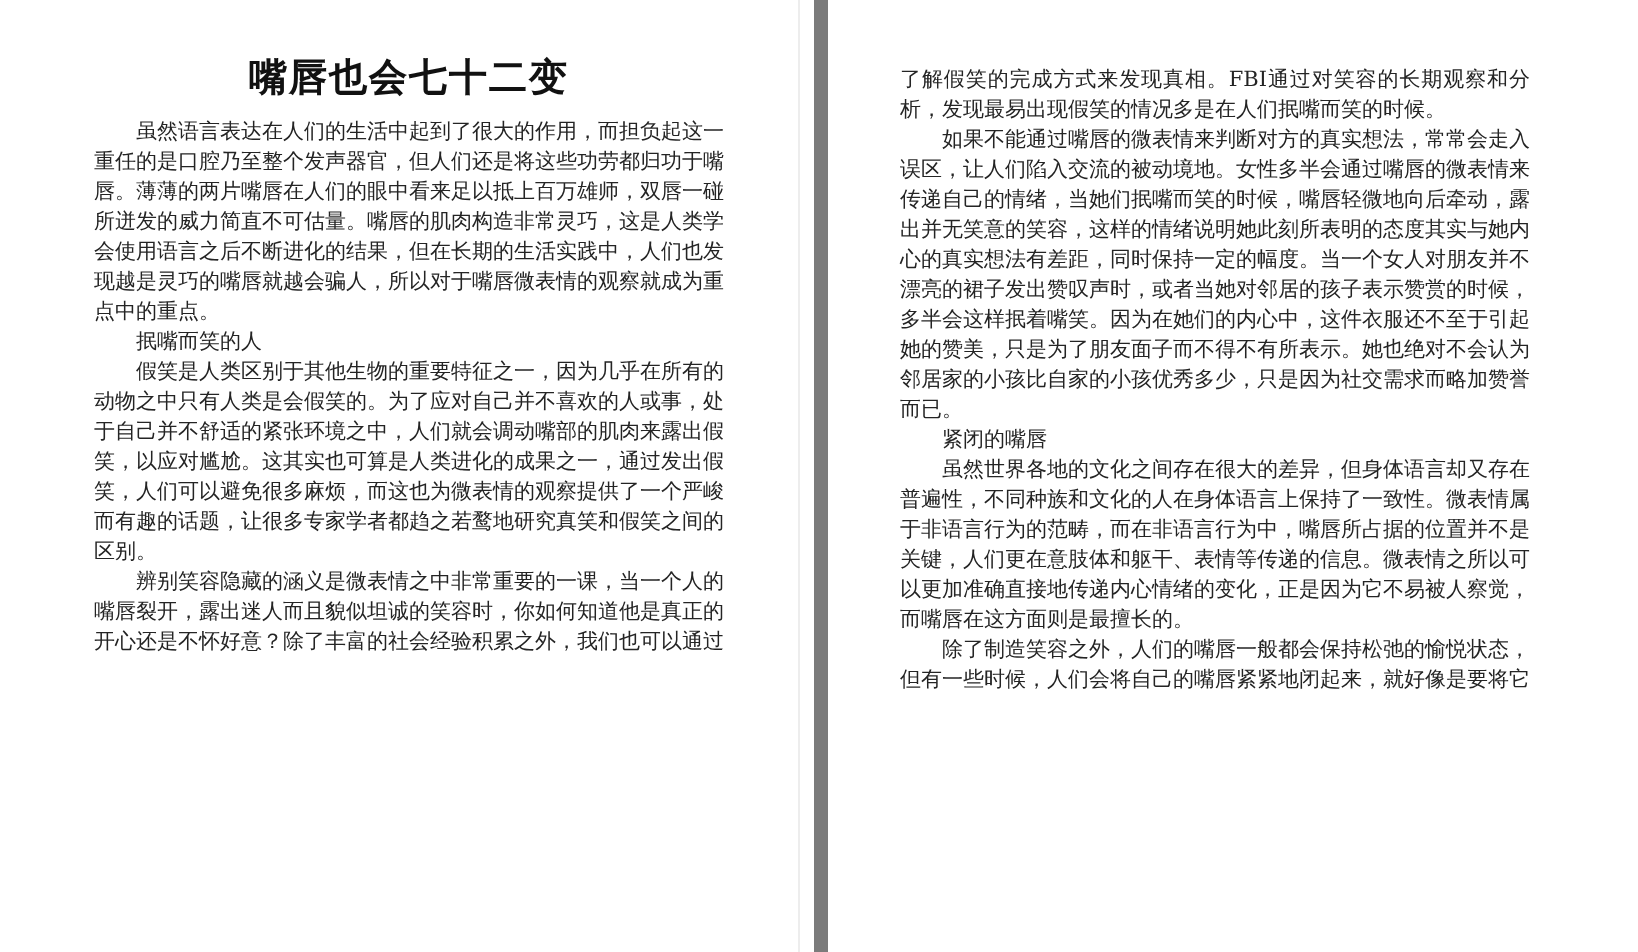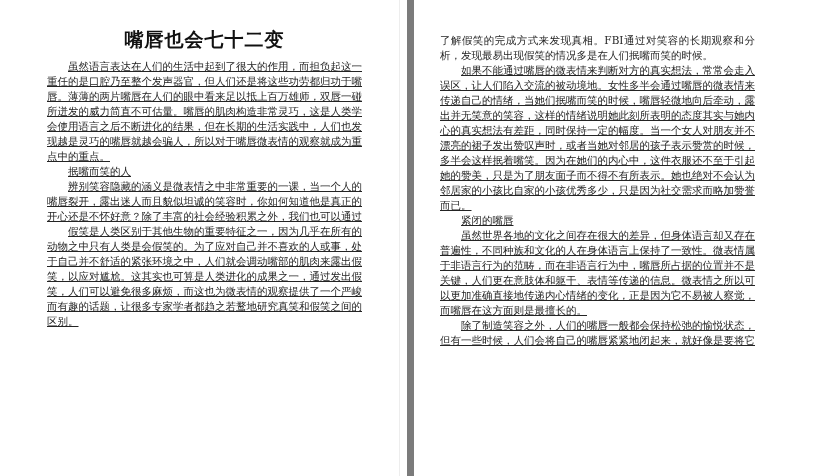--- a/index.html
+++ b/index.html
@@ -48,21 +48,21 @@
   }
   .content {
     position: absolute;
     width: 315px;
   }
   .content-left {
     left: 47px;
     top: 27px;
   }
   .content-right {
-    left: 26px;
+    left: 36px;
     top: 33px;
   }
   .title {
     margin: 0 0 8px 0;
     font-family: "DejaVu Sans", "Liberation Sans", sans-serif;
     font-weight: bold;
     font-size: 19px;
     line-height: 24px;
     letter-spacing: 1px;
     text-align: center;
@@ -71,39 +71,38 @@
   .block {
     margin: 0;
     font-family: "DejaVu Serif", "Liberation Serif", serif;
     font-size: 10.5px;
     line-height: 15px;
     text-align: justify;
     color: #242424;
   }
   .block-paragraph, .block-heading {
     text-indent: 2em;
-    text-decoration: underline;
   }
   .block-continuation {
     text-indent: 0;
   }
 </style>
 </head>
 <body>
 
 <div id="screen">
 
   <div class="page page-left">
     <div class="content content-left">
       <h1 class="title">嘴唇也会七十二变</h1>
       <div>
           <p class="block block-paragraph">虽然语言表达在人们的生活中起到了很大的作用，而担负起这一重任的是口腔乃至整个发声器官，但人们还是将这些功劳都归功于嘴唇。薄薄的两片嘴唇在人们的眼中看来足以抵上百万雄师，双唇一碰所迸发的威力简直不可估量。嘴唇的肌肉构造非常灵巧，这是人类学会使用语言之后不断进化的结果，但在长期的生活实践中，人们也发现越是灵巧的嘴唇就越会骗人，所以对于嘴唇微表情的观察就成为重点中的重点。</p>
           <p class="block block-heading">抿嘴而笑的人</p>
+          <p class="block block-paragraph">假笑是人类区别于其他生物的重要特征之一，因为几乎在所有的动物之中只有人类是会假笑的。为了应对自己并不喜欢的人或事，处于自己并不舒适的紧张环境之中，人们就会调动嘴部的肌肉来露出假笑，以应对尴尬。这其实也可算是人类进化的成果之一，通过发出假笑，人们可以避免很多麻烦，而这也为微表情的观察提供了一个严峻而有趣的话题，让很多专家学者都趋之若鹜地研究真笑和假笑之间的区别。</p>
           <p class="block block-paragraph">辨别笑容隐藏的涵义是微表情之中非常重要的一课，当一个人的嘴唇裂开，露出迷人而且貌似坦诚的笑容时，你如何知道他是真正的开心还是不怀好意？除了丰富的社会经验积累之外，我们也可以通过</p>
-          <p class="block block-paragraph">假笑是人类区别于其他生物的重要特征之一，因为几乎在所有的动物之中只有人类是会假笑的。为了应对自己并不喜欢的人或事，处于自己并不舒适的紧张环境之中，人们就会调动嘴部的肌肉来露出假笑，以应对尴尬。这其实也可算是人类进化的成果之一，通过发出假笑，人们可以避免很多麻烦，而这也为微表情的观察提供了一个严峻而有趣的话题，让很多专家学者都趋之若鹜地研究真笑和假笑之间的区别。</p>
         </div>
     </div>
   </div>
 
   <div class="gutter"></div>
 
   <div class="page page-right">
     <div class="content content-right">
       <div>
           <p class="block block-continuation">了解假笑的完成方式来发现真相。FBI通过对笑容的长期观察和分析，发现最易出现假笑的情况多是在人们抿嘴而笑的时候。</p>

